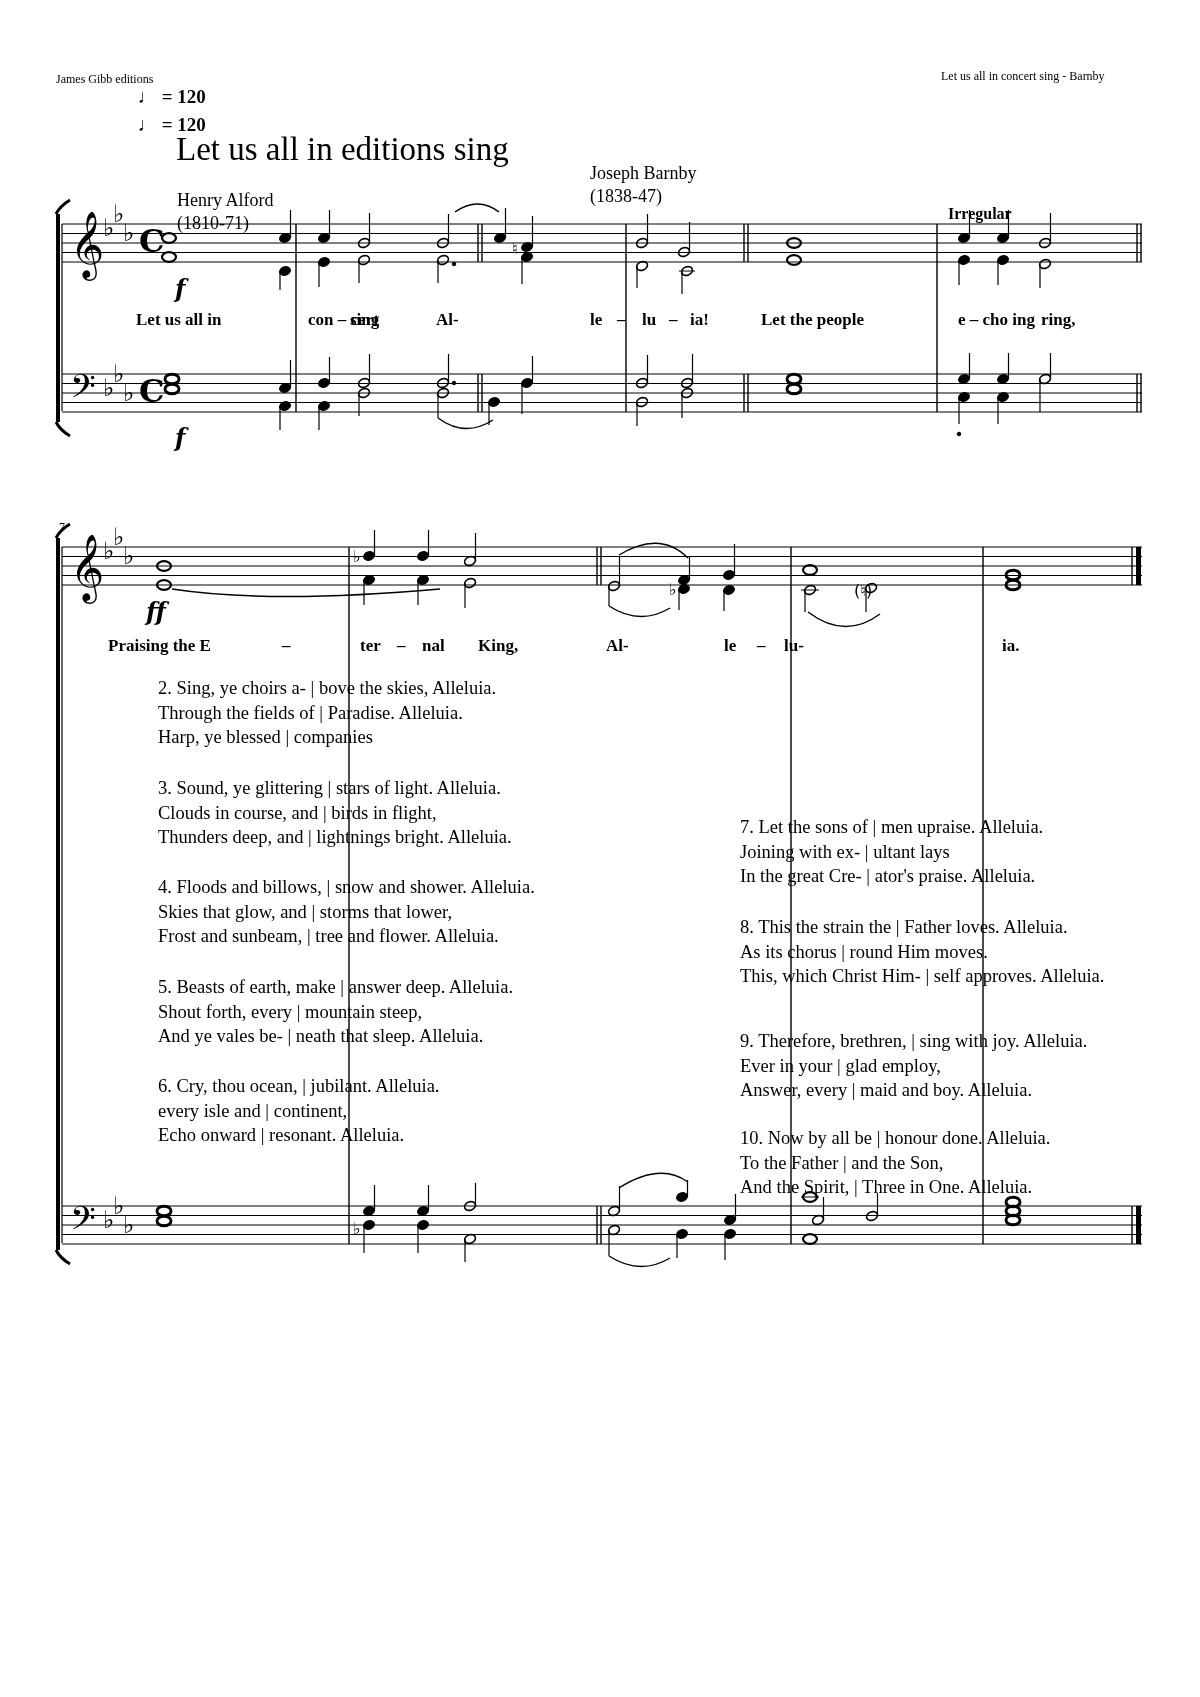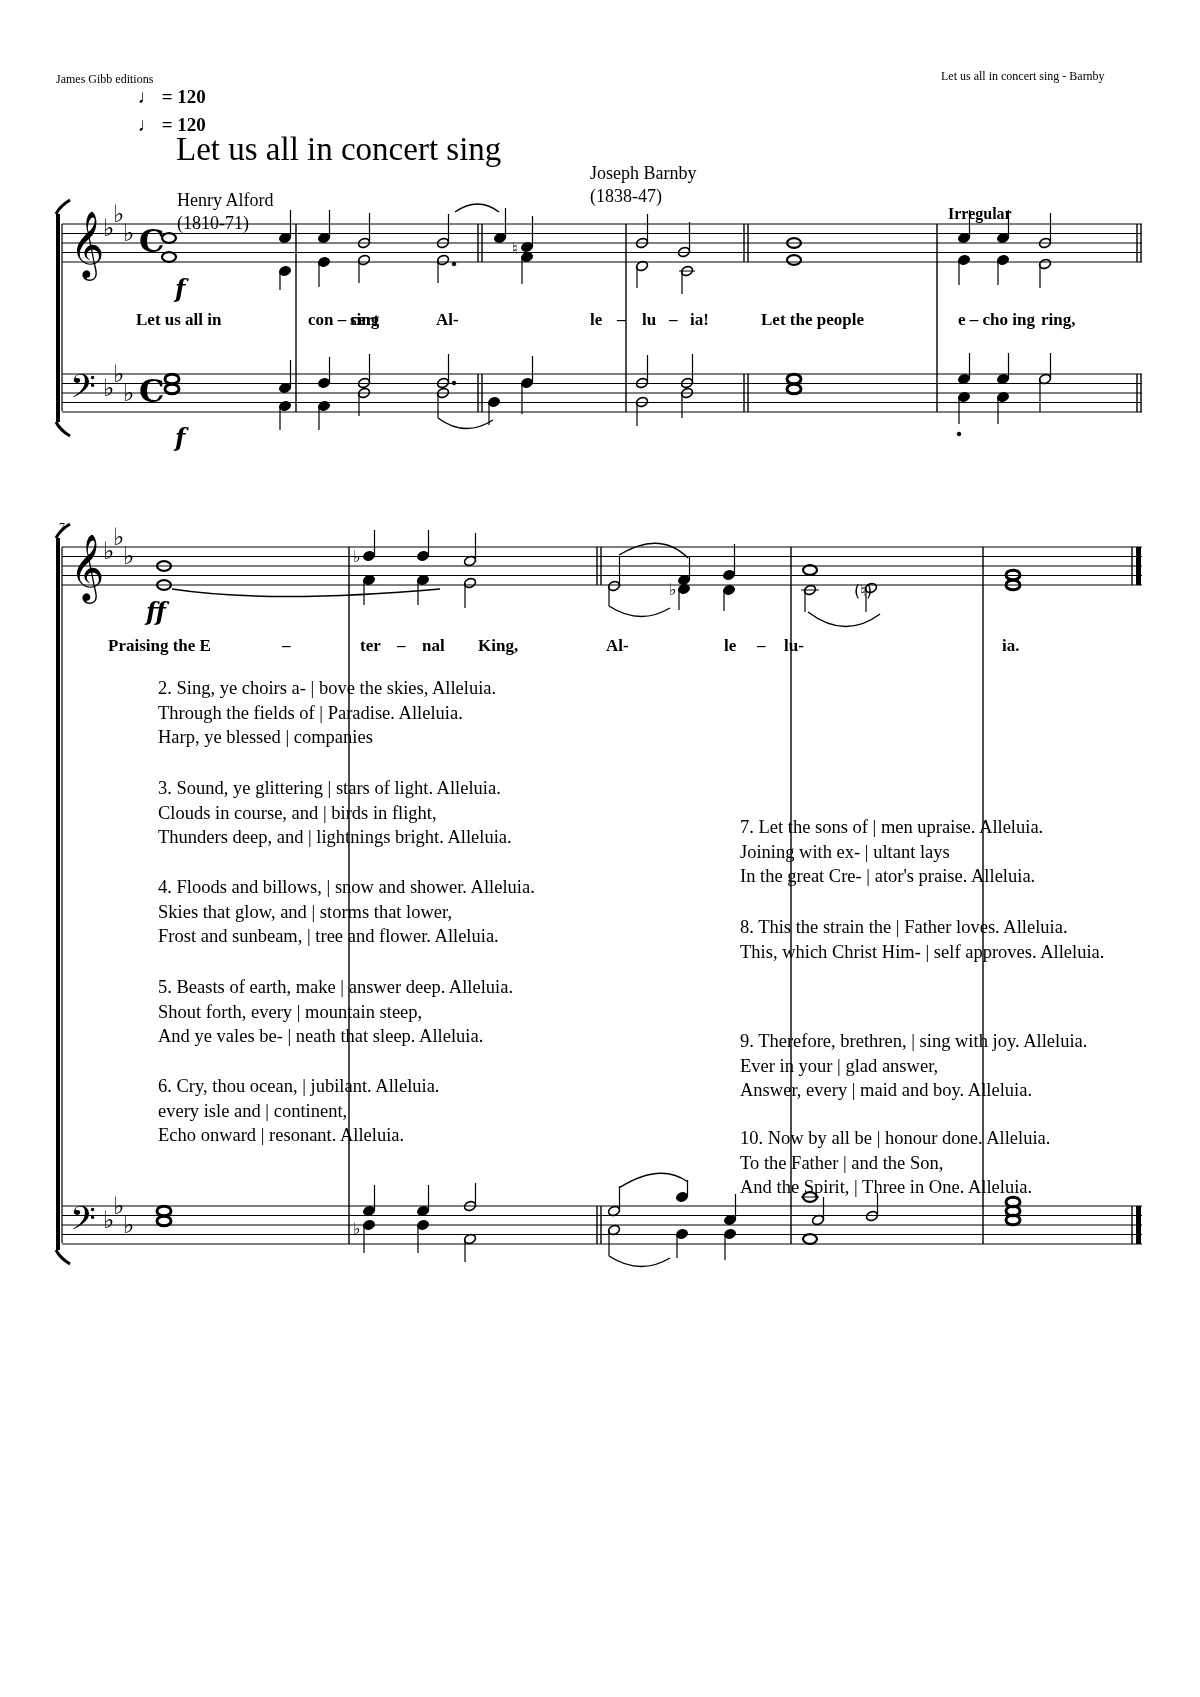--- a/index.html
+++ b/index.html
@@ -20,21 +20,21 @@
 </style>
 </head>
 <body>
 
 <div class="abs hdr-small" style="left:56px; top:72px;">James Gibb editions</div>
 <div class="abs hdr-small" style="left:941px; top:69px;">Let us all in concert sing - Barnby</div>
 
 <div class="abs tempo" style="left:138px; top:86px;">♩ = 120</div>
 <div class="abs tempo" style="left:138px; top:114px;">♩ = 120</div>
 
-<div class="abs title" style="left:176px; top:131px;">Let us all in concert sing</div>
+<div class="abs title" style="left:176px; top:131px;">Let us all in editions sing</div>
 
 <div class="abs credit" style="left:177px; top:172px;margin-top:17px;">
   <div>Henry Alford</div>
   <div>(1810-71)</div>
 </div>
 <div class="abs credit" style="left:590px; top:162px;">
   <div>Joseph Barnby</div>
   <div>(1838-47)</div>
 </div>
 <div class="abs meter" style="left:948px; top:185px;">Irregular</div>
@@ -417,24 +417,25 @@
   <span class="line">Echo onward | resonant. Alleluia.</span>
 </div>
 
 <div class="abs verse" style="left:740px; top:815px;">
   <span class="line">7. Let the sons of | men upraise. Alleluia.</span>
   <span class="line">Joining with ex- | ultant lays</span>
   <span class="line">In the great Cre- | ator's praise. Alleluia.</span>
 </div>
 <div class="abs verse" style="left:740px; top:915px;">
   <span class="line">8. This the strain the | Father loves. Alleluia.</span>
+  <span class="line">As its chorus | round Him moves.</span>
   <span class="line">This, which Christ Him- | self approves. Alleluia.</span>
 </div>
 <div class="abs verse" style="left:740px; top:1014px;margin-top:15px;">
   <span class="line">9. Therefore, brethren, | sing with joy. Alleluia.</span>
-  <span class="line">Ever in your | glad answer,</span>
+  <span class="line">Ever in your | glad employ,</span>
   <span class="line">Answer, every | maid and boy. Alleluia.</span>
 </div>
 <div class="abs verse" style="left:740px; top:1114px;margin-top:12px;">
   <span class="line">10. Now by all be | honour done. Alleluia.</span>
   <span class="line">To the Father | and the Son,</span>
   <span class="line">And the Spirit, | Three in One. Alleluia.</span>
 </div>
 
 </body></html>

